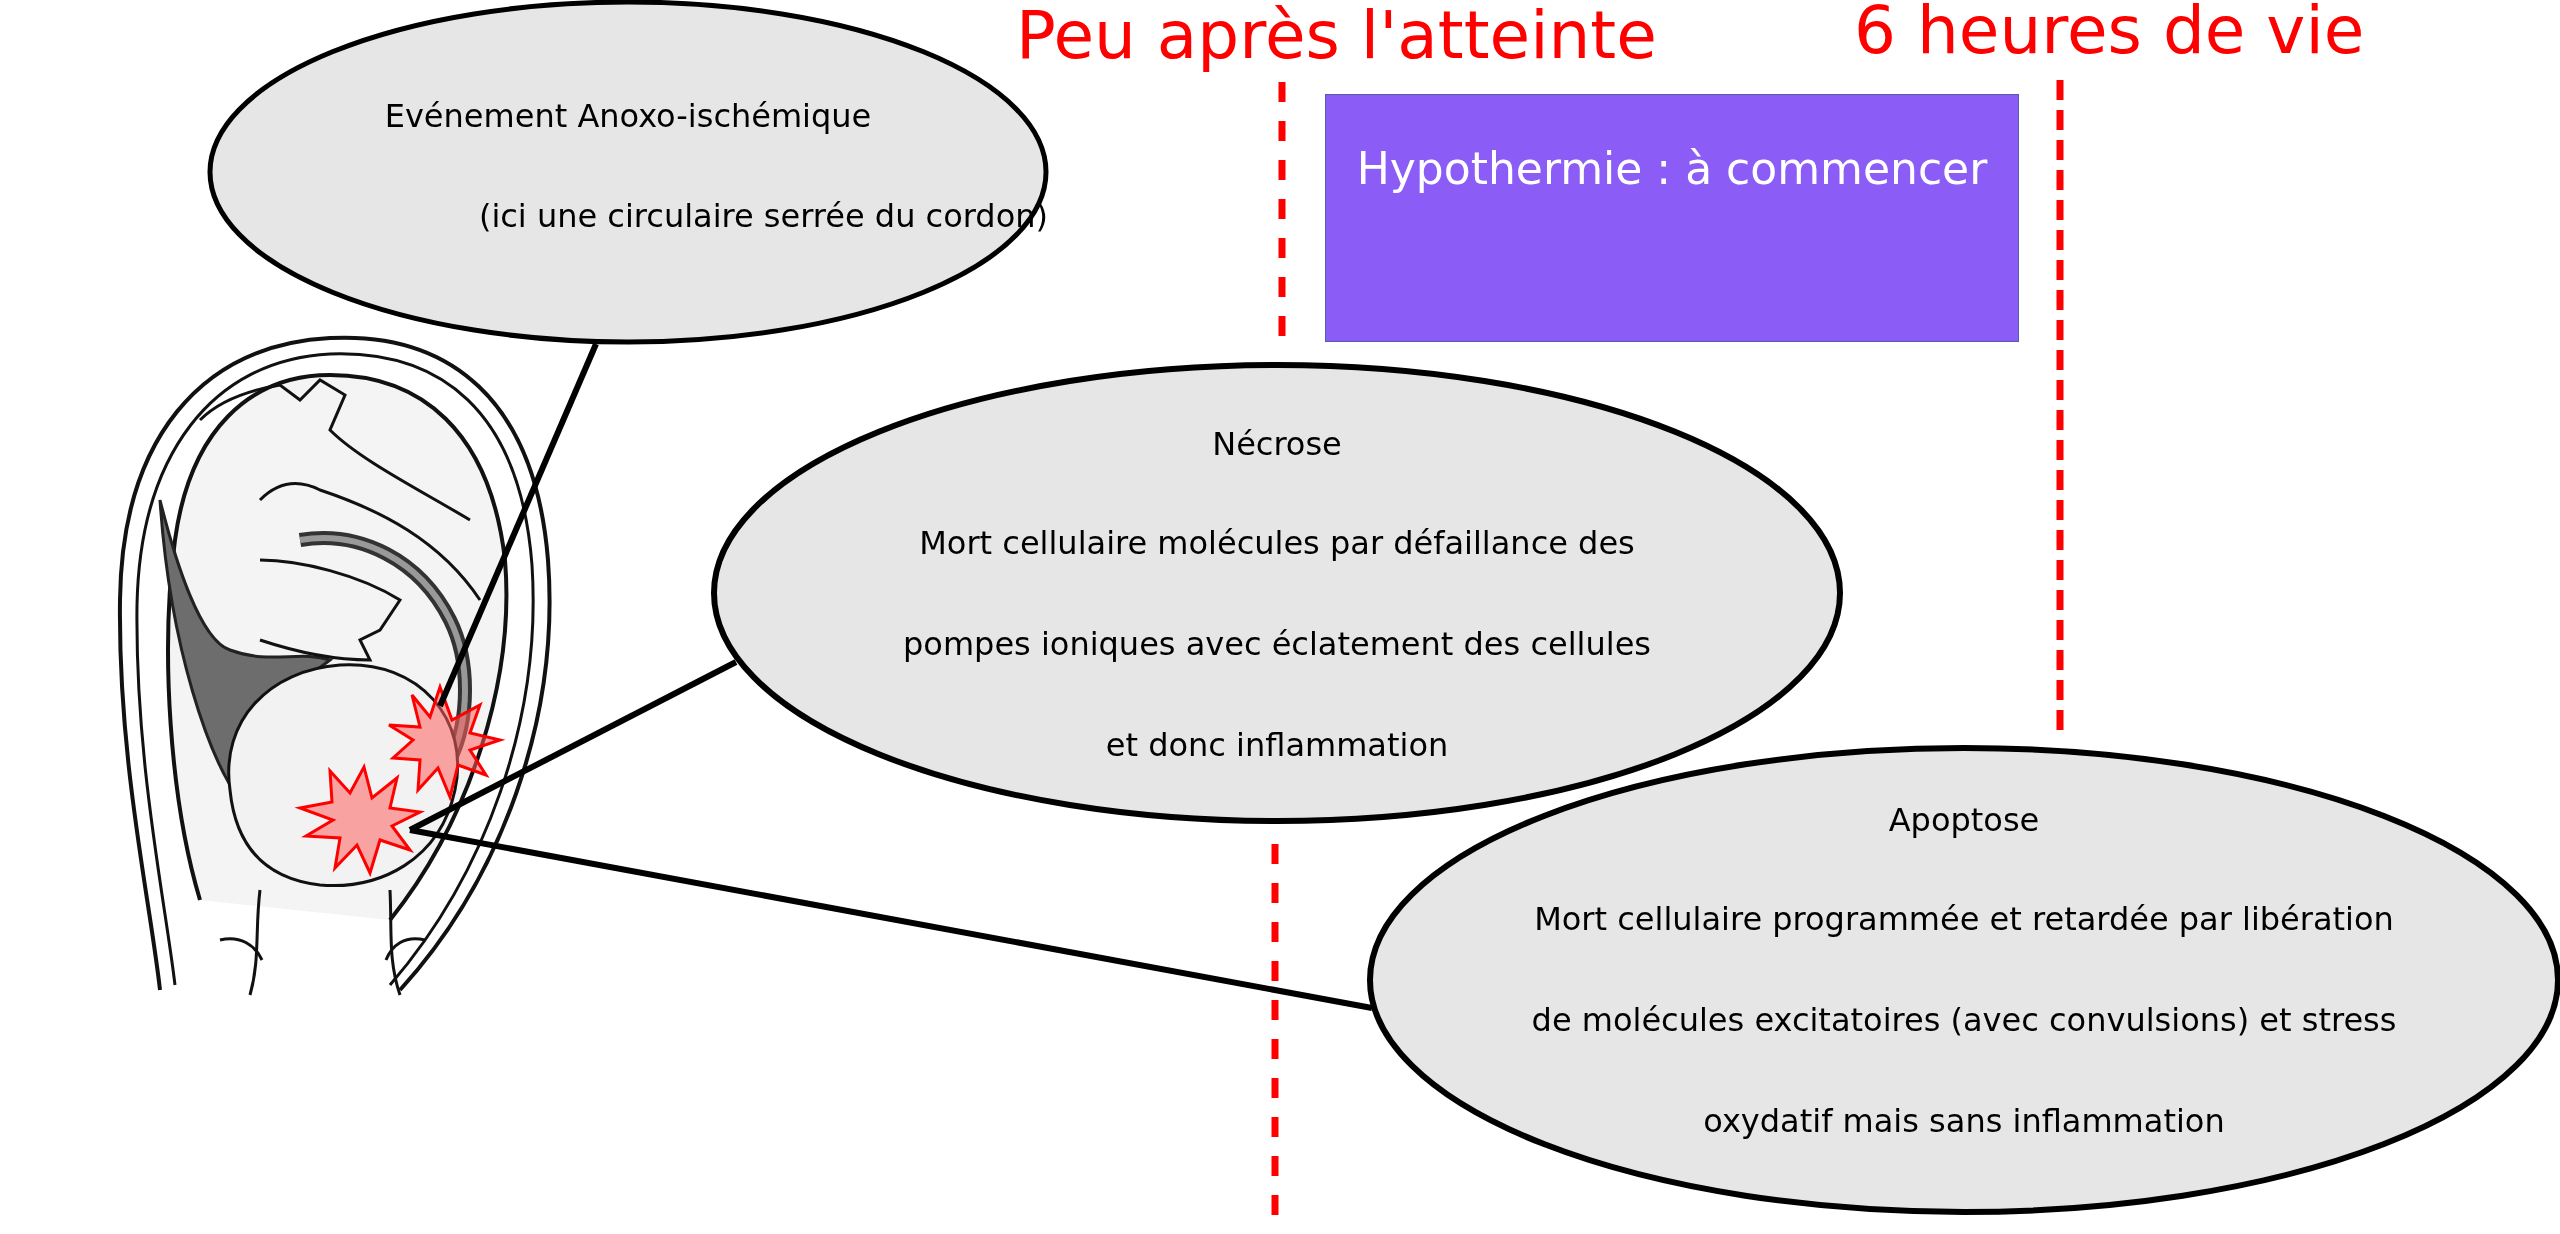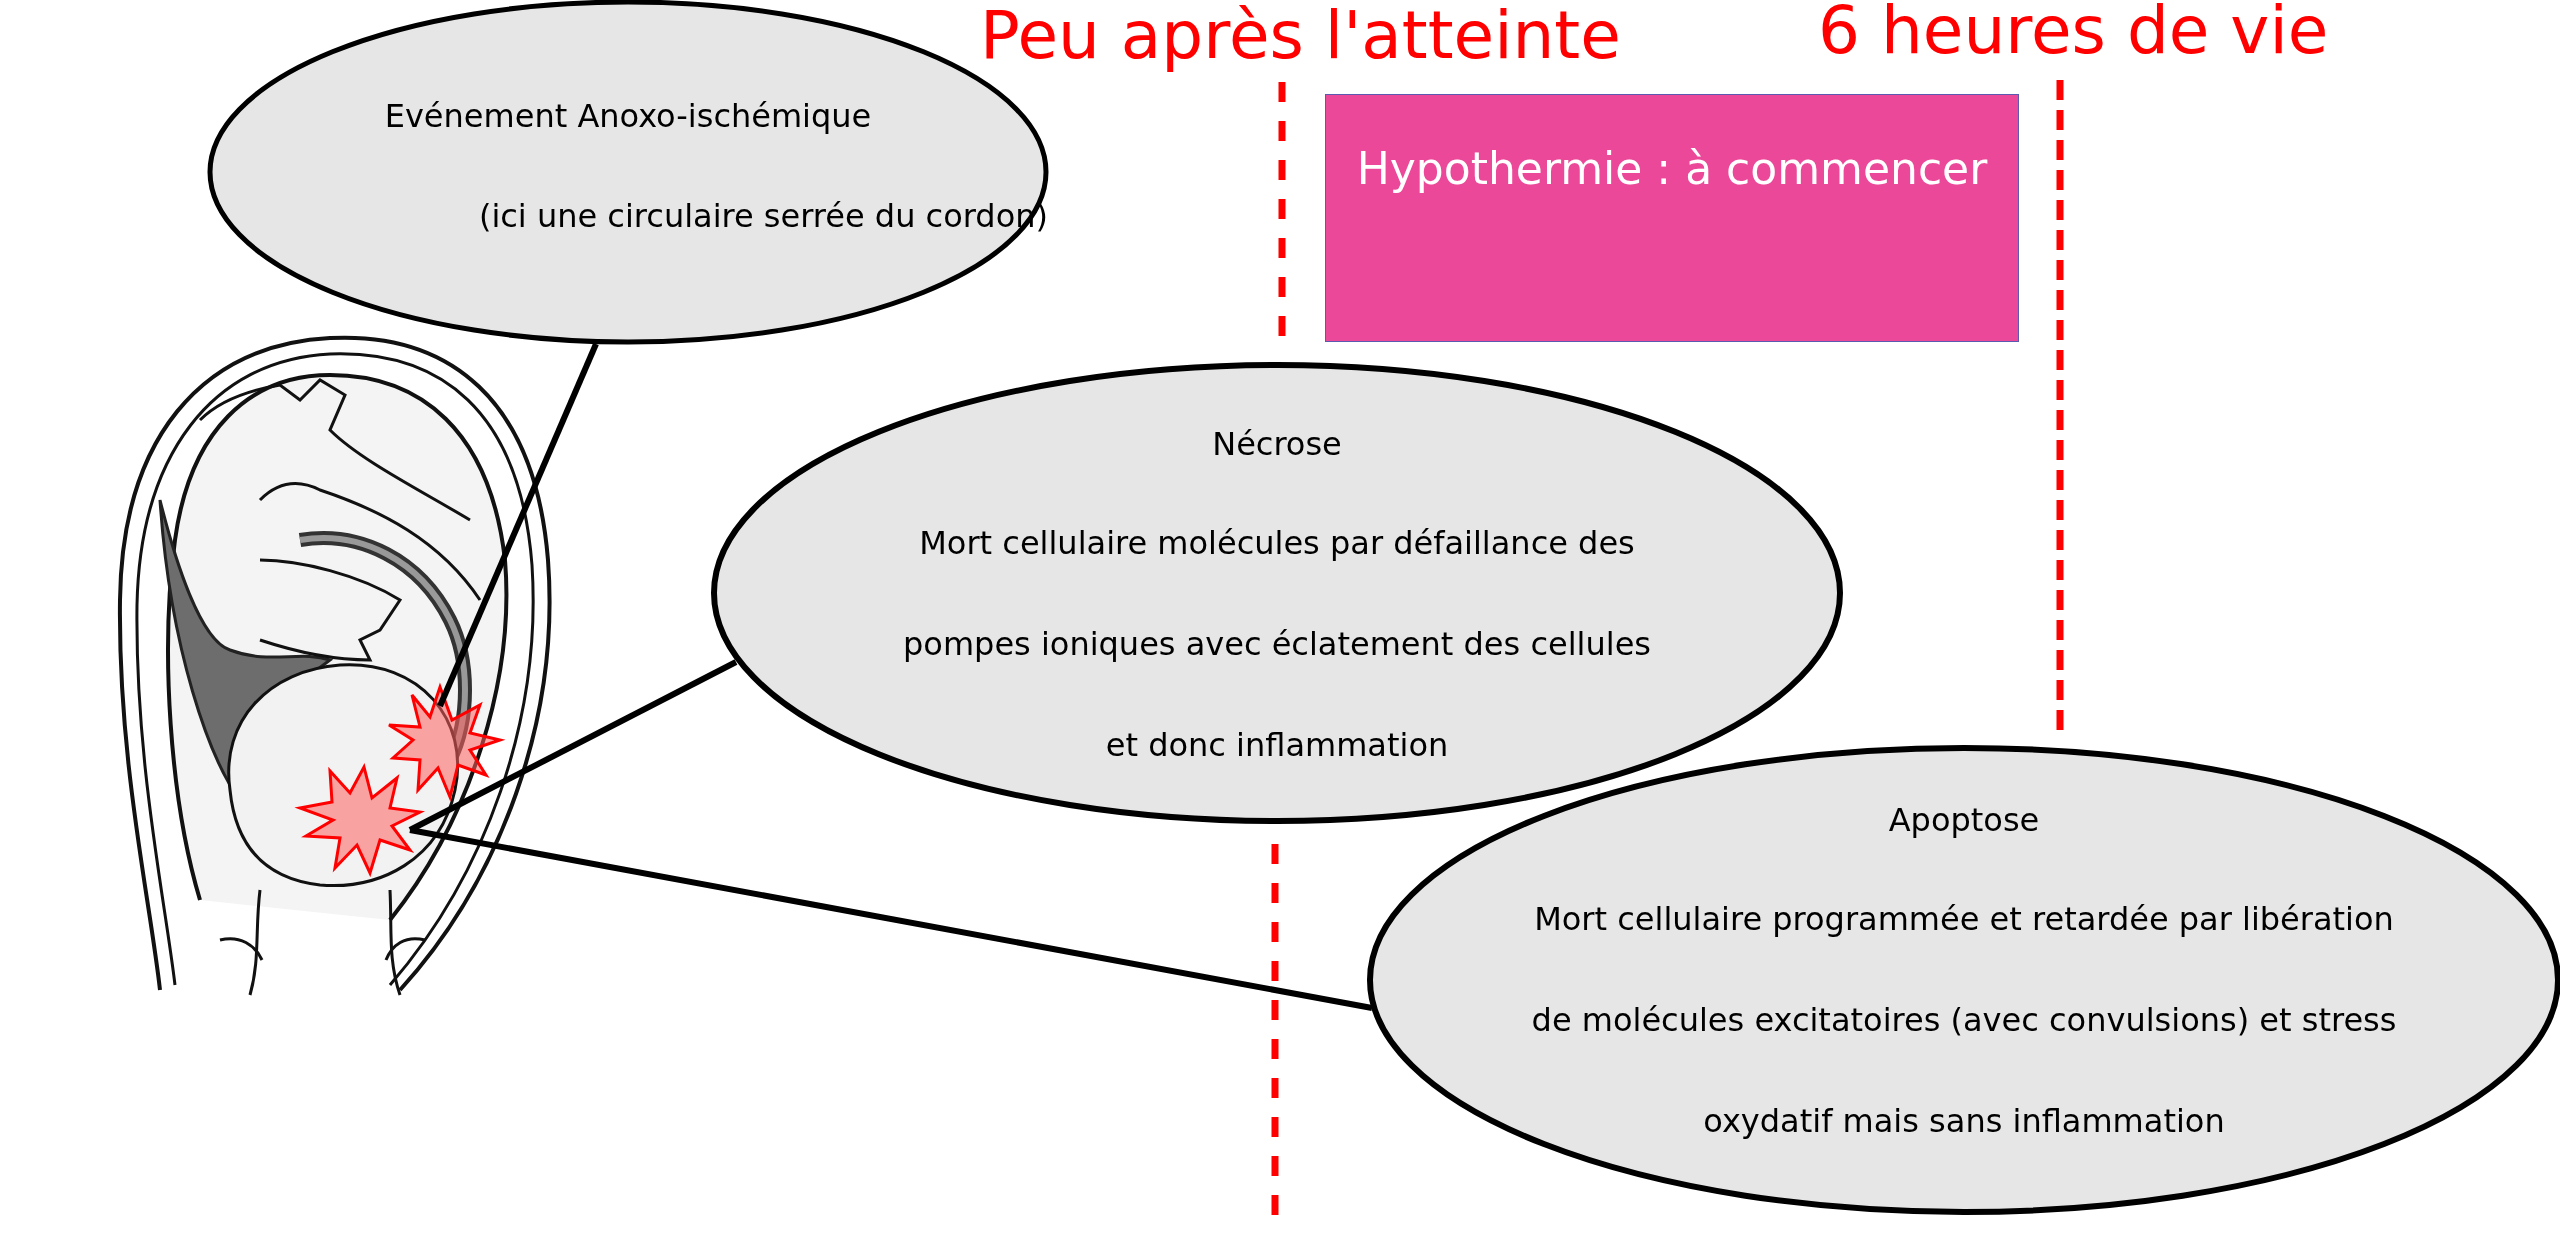--- a/index.html
+++ b/index.html
@@ -1,25 +1,25 @@
 <!DOCTYPE html>
 <html><head>
 <meta charset="utf-8">
 <style>
   html, body { margin: 0; padding: 0; background: #ffffff; }
   body { width: 2560px; height: 1234px; position: relative; overflow: hidden;
          font-family: "DejaVu Sans", sans-serif; }
   #canvas { position: absolute; left: 0; top: 0; width: 2560px; height: 1234px; }
   .abs { position: absolute; }
-  .heading-red { color: #ff0000; font-size: 66px; line-height: 1; white-space: nowrap; }
+  .heading-red { color: #ff0000; font-size: 66px; line-height: 1; white-space: nowrap; margin-left: 36px; }
   .ellipse-text { position: absolute; text-align: center; color: #000; font-size: 32px;
                   white-space: nowrap; line-height: 1; }
   .ellipse-text.bold { font-weight: normal; }
   .box { position: absolute; left: 1325px; top: 94px; width: 694px; height: 248px;
-         background: #ec4899; border: 1px solid #5a5ab0; box-sizing: border-box; }
+         background: #8b5cf6; border: 1px solid #5a5ab0; box-sizing: border-box; }
   .box-line { position: absolute; left: 0; width: 100%; text-align: center; color: #fff;
               font-size: 44px; white-space: nowrap; line-height: 1; }
 </style>
 </head>
 <body>
 
 <svg id="canvas" width="2560" height="1234" viewBox="0 0 2560 1234" xmlns="http://www.w3.org/2000/svg">
 
   <g>
     <line x1="1282" y1="82" x2="1282" y2="340" stroke="#ff0000" stroke-width="7" stroke-dasharray="20,19"></line>

